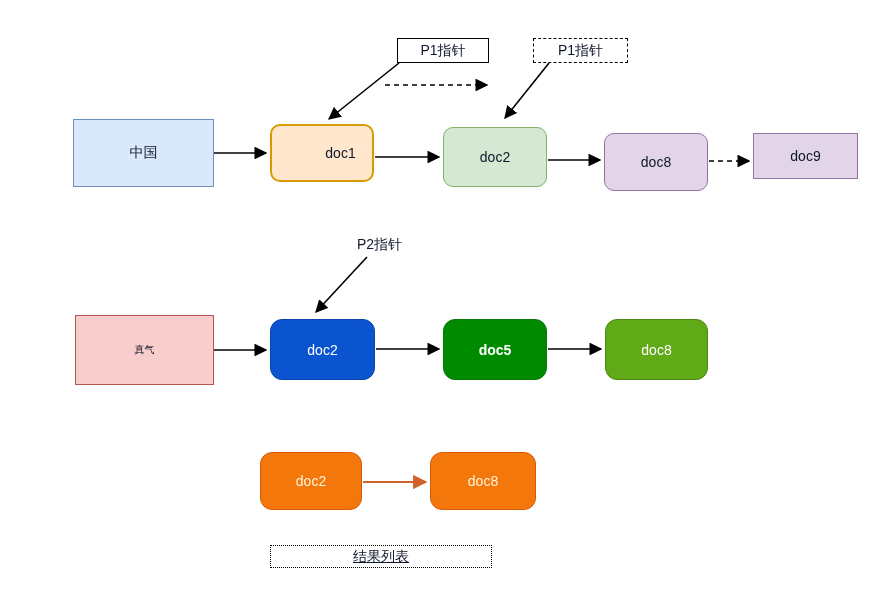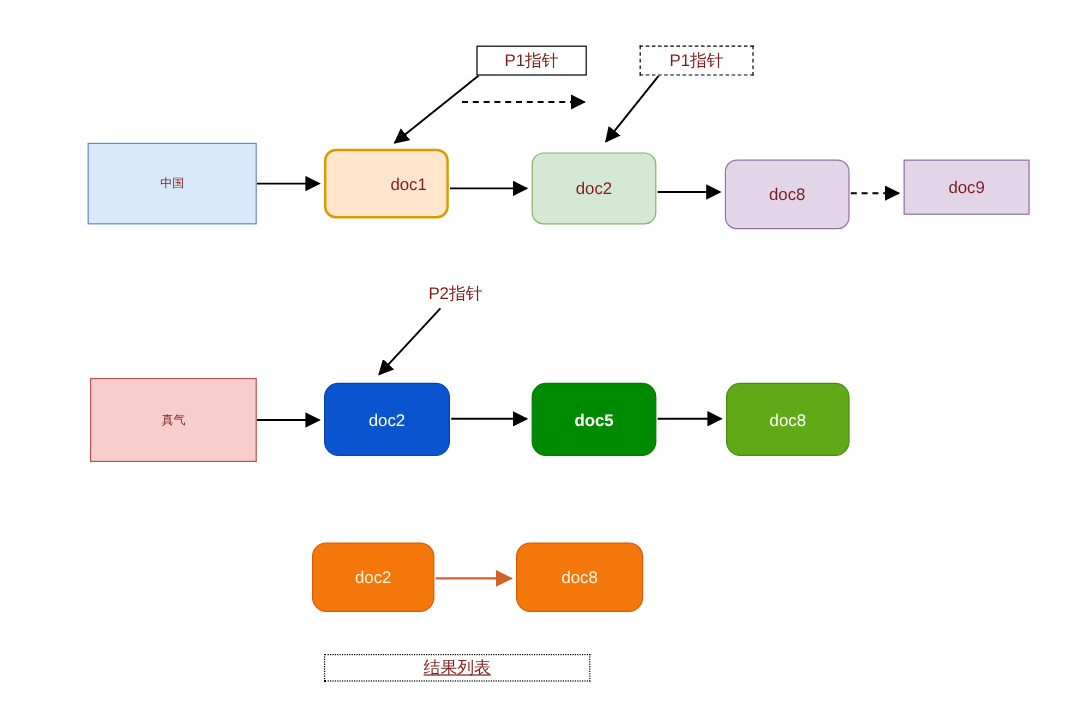--- a/index.html
+++ b/index.html
@@ -12,26 +12,26 @@
     overflow: hidden;
   }
   .edges { position: absolute; left: 0; top: 0; width: 893px; height: 595px; }
   .node {
     position: absolute;
     box-sizing: border-box;
     display: flex;
     align-items: center;
     justify-content: center;
     font-size: 14px;
-    color: #7f1d1d;
+    color: #0f172a;
     white-space: nowrap;
   }
   
   .n-term1  { left: 73px;  top: 119px; width: 141px; height: 68px;
-              background: #dae8fc; border: 1.5px solid #6c8ebf; font-size: 10px; }
+              background: #dae8fc; border: 1.5px solid #6c8ebf; font-size: 14px; }
   .n-r1doc1 { left: 270px; top: 124px; width: 104px; height: 58px; border-radius: 10px;
               background: #ffe6cc; border: 2px solid #d79b00; padding-left: 37px; }
   .n-r1doc2 { left: 443px; top: 127px; width: 104px; height: 60px; border-radius: 10px;
               background: #d5e8d4; border: 1.5px solid #82b366; }
   .n-r1doc8 { left: 604px; top: 133px; width: 104px; height: 58px; border-radius: 10px;
               background: #e1d5e7; border: 1.5px solid #9673a6; }
   .n-r1doc9 { left: 753px; top: 133px; width: 105px; height: 46px; border-radius: 0;
               background: #e1d5e7; border: 1.5px solid #9673a6; }
   
   .n-p1solid  { left: 397px; top: 38px; width: 92px; height: 25px;

